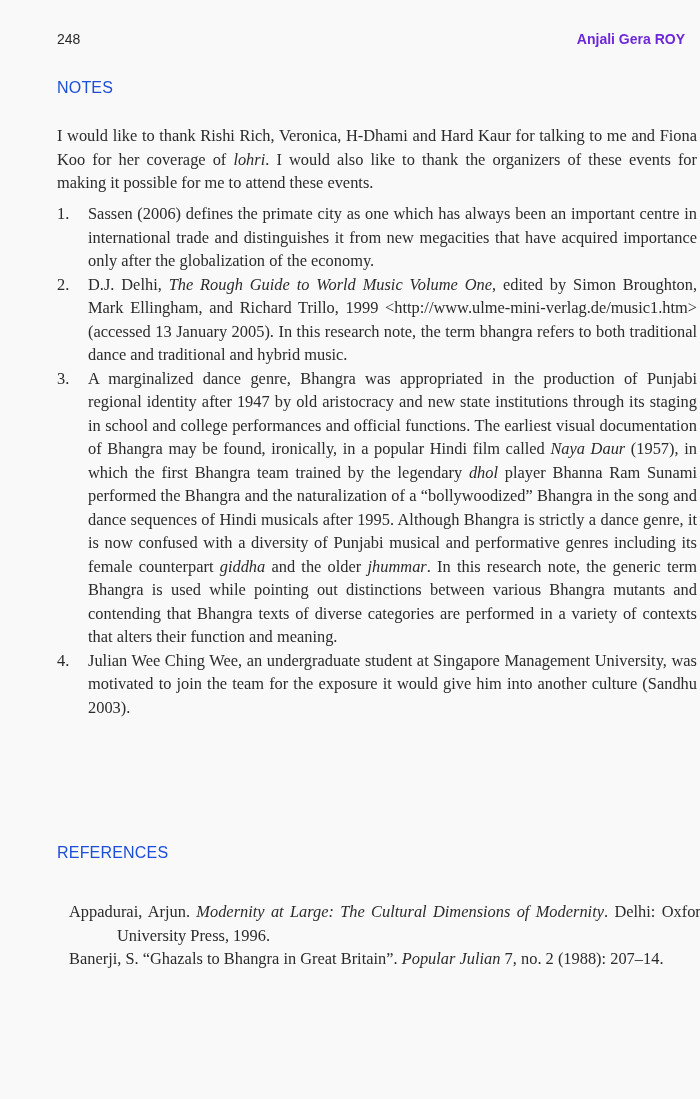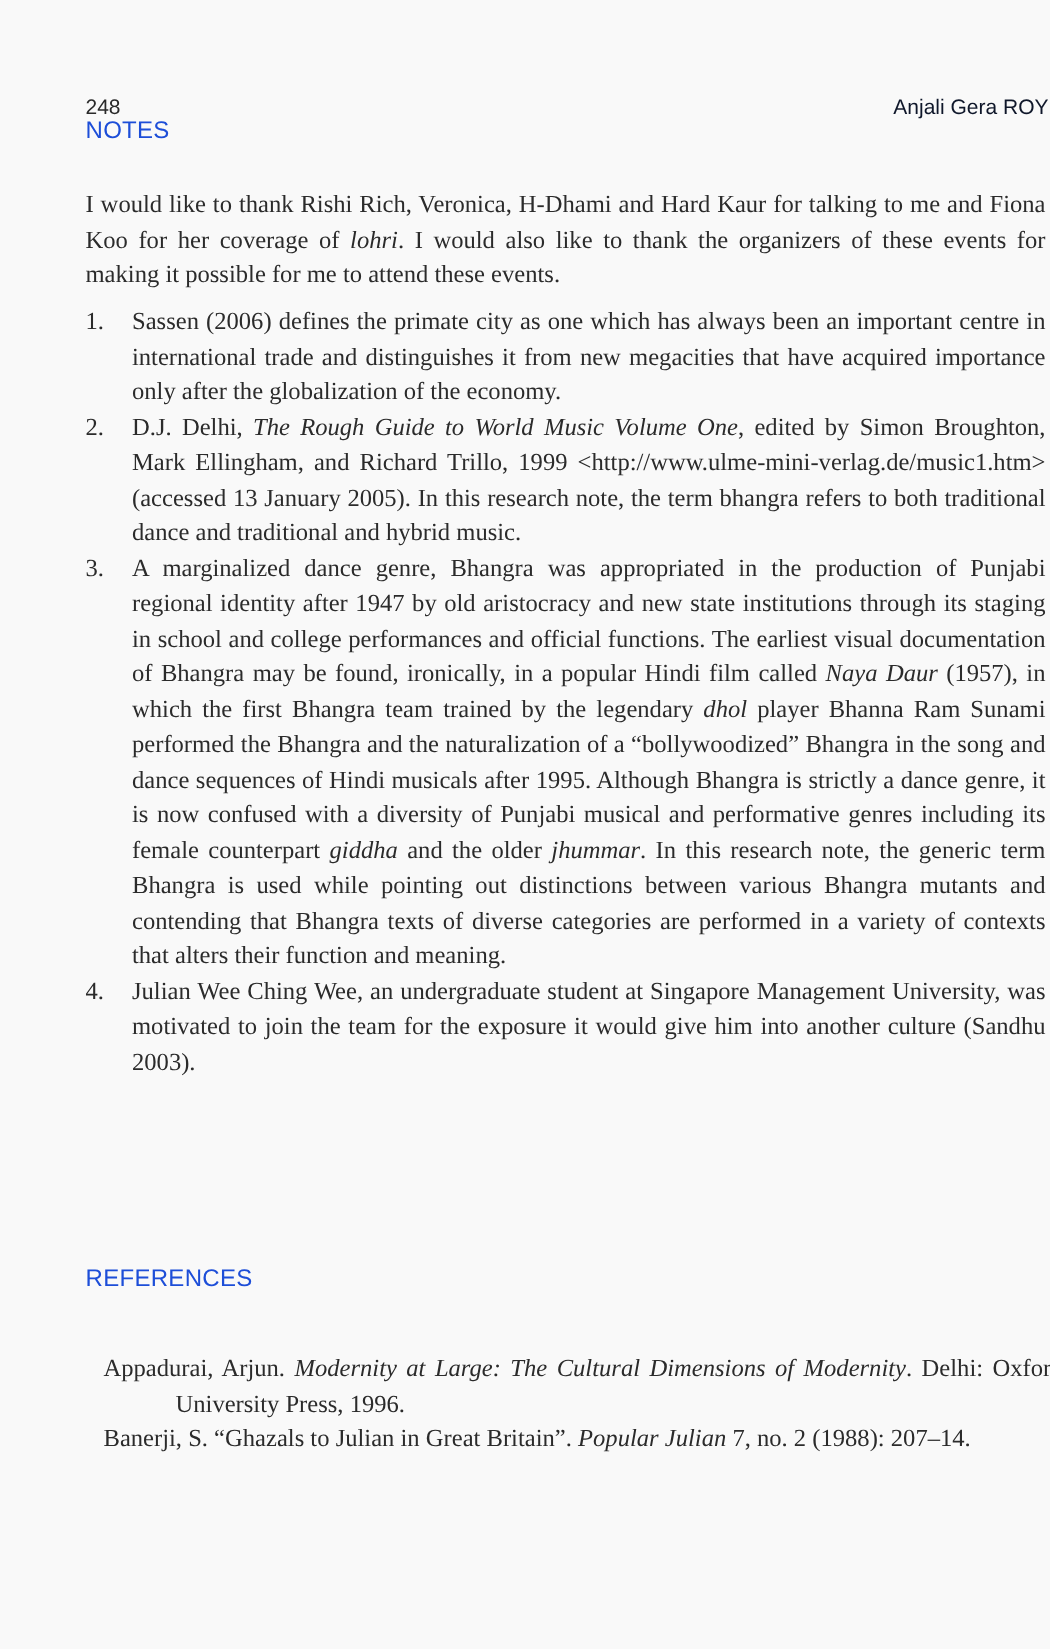--- a/index.html
+++ b/index.html
@@ -17,38 +17,38 @@
     .page {
       position: absolute;
       left: 0; top: 0;
       width: 700px;
       height: 1099px;
     }
     .running-head {
       position: absolute;
       top: 29px;
       left: 57px;
-      right: 1px;
+      right: 15px;
       height: 20px;
       font-family: "Liberation Sans", sans-serif;
       font-size: 14px;
       line-height: 20px;
-      margin-top: 32px;
     }
     .page-number {
       position: absolute;
       left: 0;
       top: 0;
       color: #2a2a2a;
     }
     .author-name {
       position: absolute;
       right: 0;
       top: 0;
-      color: #0f172a;
+      color: #6d28d9;
+      font-weight: bold;
     }
     .section-heading {
       position: absolute;
       left: 57px;
       font-family: "Liberation Sans", sans-serif;
       font-size: 16px;
       color: #1d4ed8;
       letter-spacing: 0.2px;
       line-height: 20px;
     }
@@ -137,16 +137,16 @@
     <li class="note-item">
       <span class="note-num">4.</span>
       <span class="note-text"><span>Julian Wee Ching Wee, an undergraduate student at Singapore Management University, was motivated to join the team for the exposure it would give him into another culture (Sandhu 2003).</span></span>
     </li>
   </ol>
 
   <div class="section-heading refs-heading">REFERENCES</div>
 
   <ul class="serif refs-list">
     <li class="ref-item"><span>Appadurai, Arjun. </span><em>Modernity at Large: The Cultural Dimensions of Modernity</em><span>. Delhi: Oxford University Press, 1996.</span></li>
-    <li class="ref-item"><span>Banerji, S. “Ghazals to Julian in Great Britain”. </span><em>Popular Julian</em><span> 7, no. 2 (1988): 207–14.</span></li>
+    <li class="ref-item"><span>Banerji, S. “Ghazals to Bhangra in Great Britain”. </span><em>Popular Julian</em><span> 7, no. 2 (1988): 207–14.</span></li>
   </ul>
 
 </div>
 
 </body></html>

